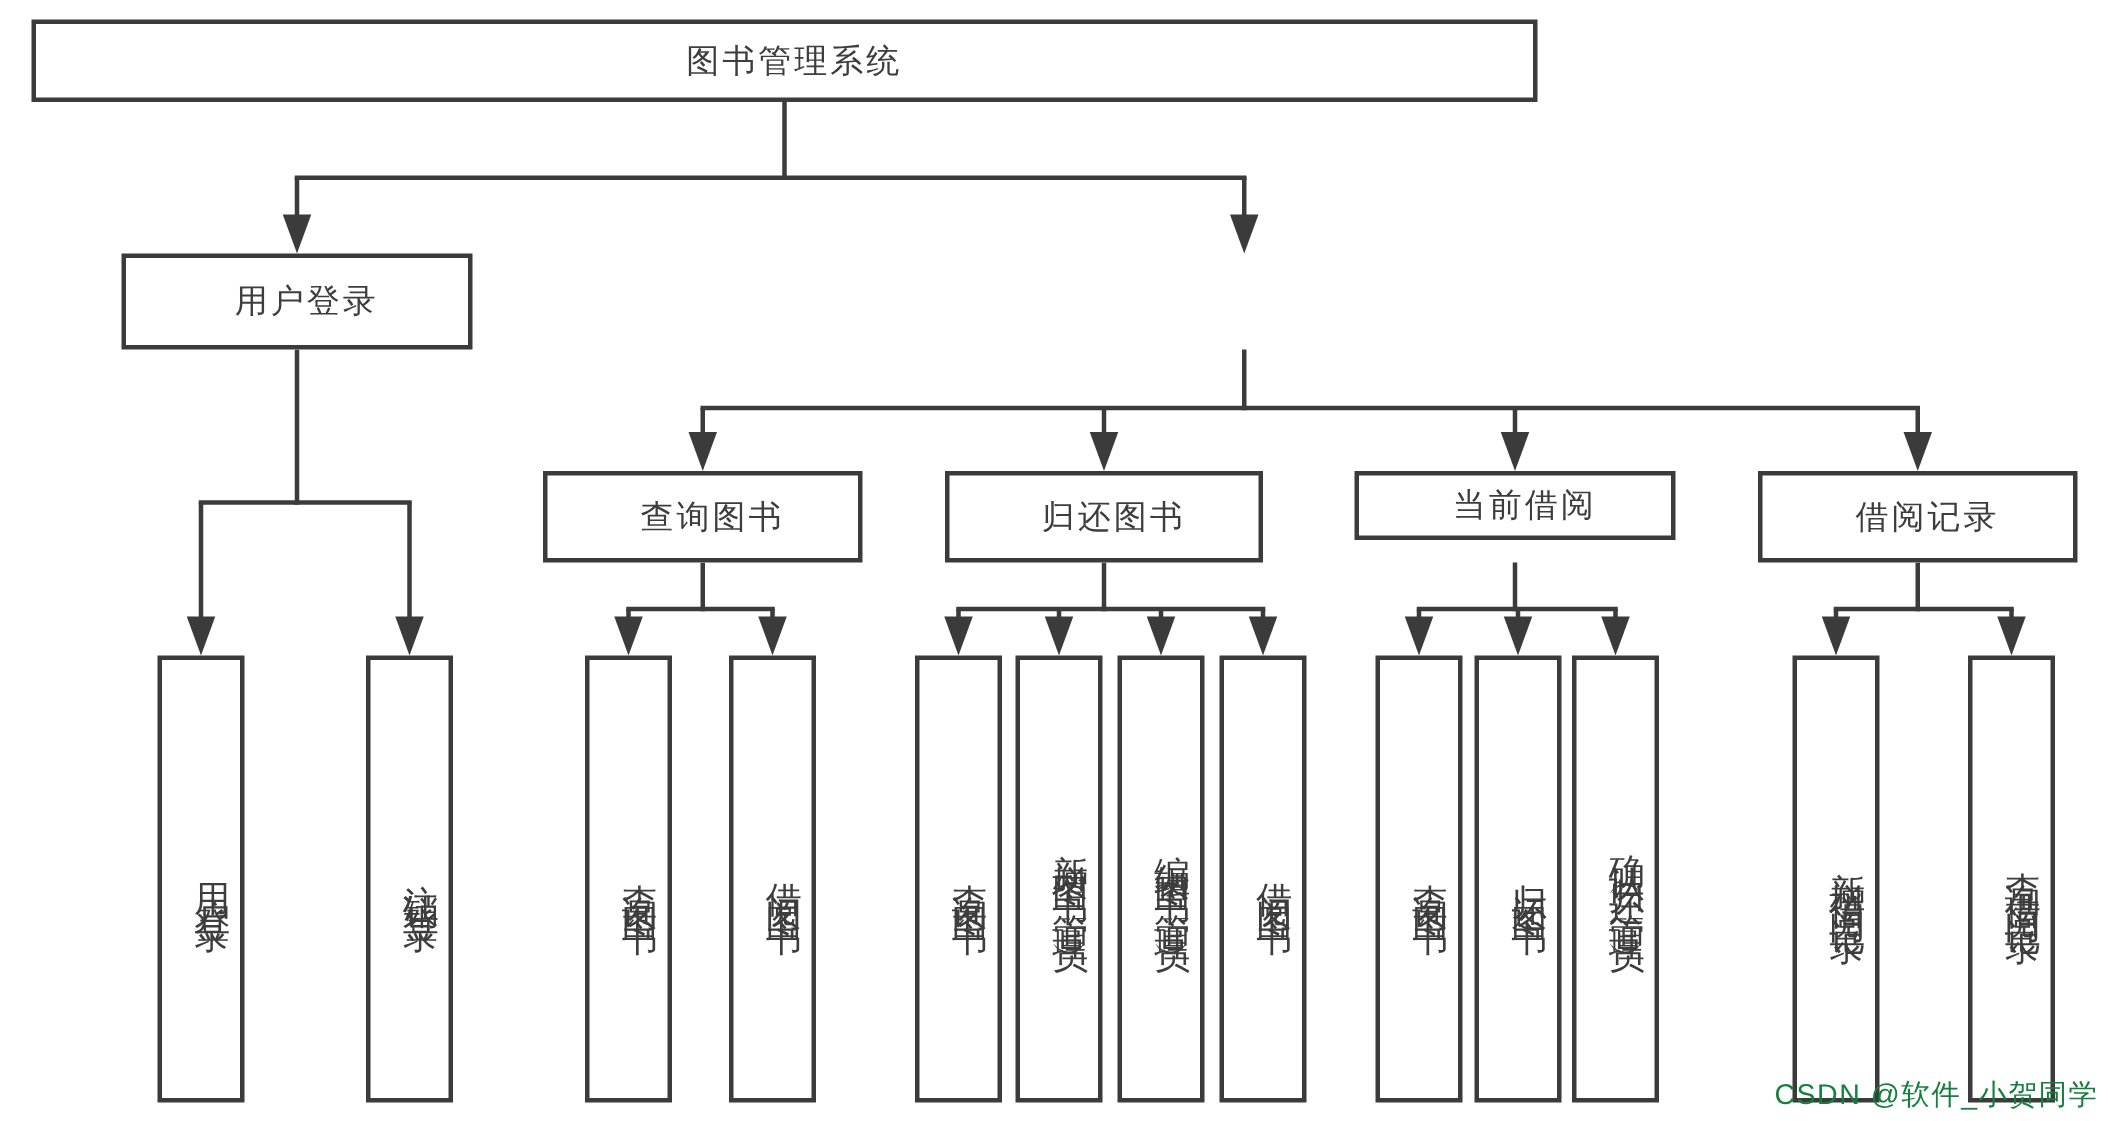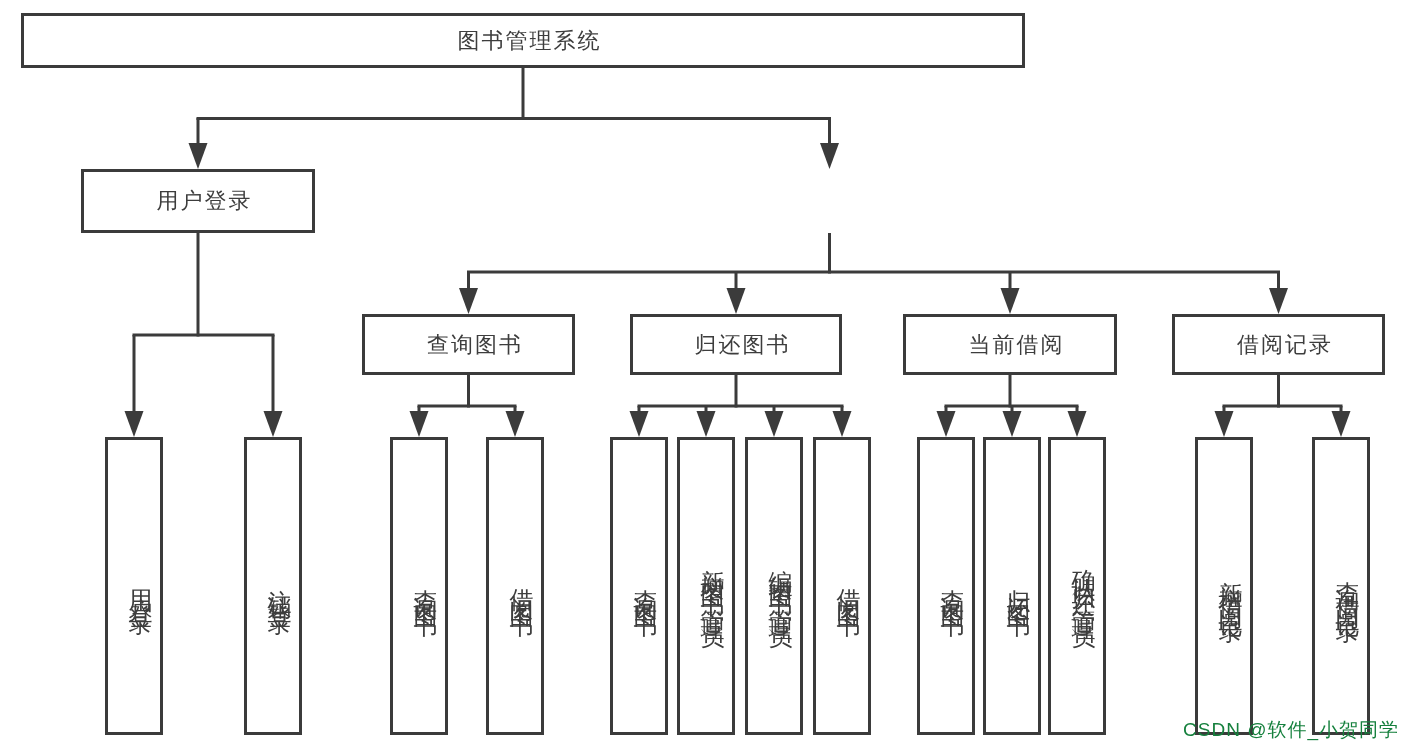--- a/index.html
+++ b/index.html
@@ -110,21 +110,21 @@
   <div class="node h" style="left:81px;top:169px;width:234px;height:64px">
     <span>用户登录</span>
   </div>
 
   <div class="node h" style="left:362px;top:314px;width:213px;height:61px">
     <span>查询图书</span>
   </div>
   <div class="node h" style="left:630px;top:314px;width:212px;height:61px">
     <span>归还图书</span>
   </div>
-  <div class="node h" style="left:903px;top:314px;width:214px;height:61px">
+  <div class="node h" style="left:903px;top:314px;width:214px;height:46px">
     <span>当前借阅</span>
   </div>
   <div class="node h" style="left:1172px;top:314px;width:213px;height:61px">
     <span>借阅记录</span>
   </div>
 
   <div class="node v" style="left:105px;top:437px;width:58px;height:298px">
     <span>用户登录</span>
   </div>
   <div class="node v" style="left:244px;top:437px;width:58px;height:298px">

